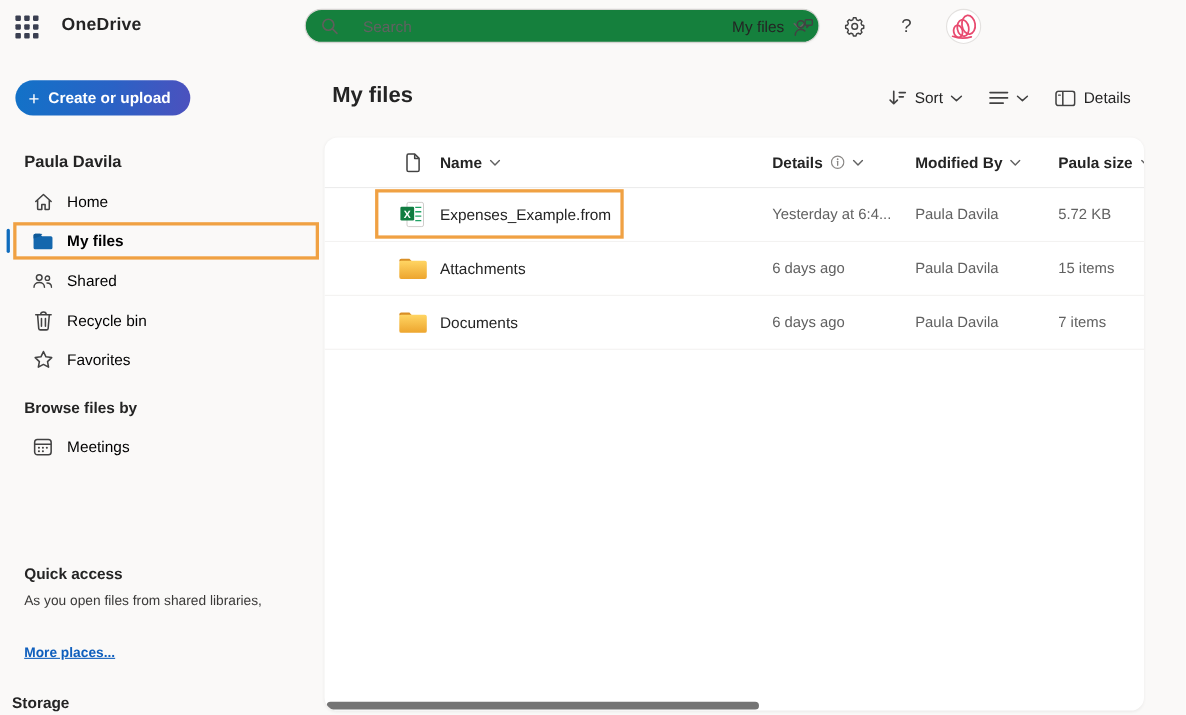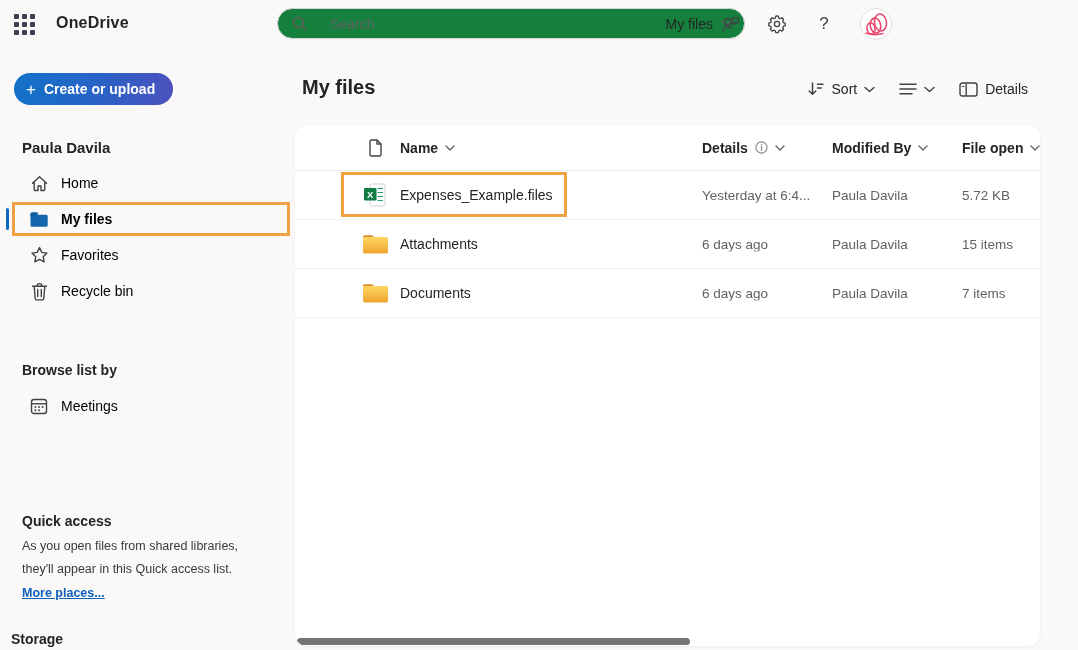--- a/index.html
+++ b/index.html
@@ -175,41 +175,52 @@
       <span class="ic">
         <svg width="20" height="17" viewBox="0 0 20 17">
             <path d="M1.5 3 a1.5 1.5 0 0 1 1.5-1.5 h4.2 l2 2.2 h8 a1.5 1.5 0 0 1 1.5 1.5 v9 a1.5 1.5 0 0 1-1.5 1.5 h-14.2 a1.5 1.5 0 0 1-1.5-1.5 z" fill="#1467ad"></path>
             <path d="M1.5 5.8 l6-2.1 2-1.9 -1.8-.3 h-4.7 a1.5 1.5 0 0 0-1.5 1.5 z" fill="#0f5a99"></path>
           </svg>
       </span>
       <span>My files</span>
       <span class="annot-nav"></span>
     </div>
 
+    <div class="nav-item">
+      <span class="ic">
+        <svg width="21" height="17" viewBox="0 0 21 17">
+            <circle cx="7" cy="5.2" r="2.7" fill="none" stroke="#424242" stroke-width="1.4"></circle>
+            <path d="M2 14.5 c0-2.8 2.2-4.6 5-4.6 s5 1.8 5 4.6" fill="none" stroke="#424242" stroke-width="1.4" stroke-linecap="round"></path>
+            <circle cx="14.8" cy="5.8" r="2.1" fill="none" stroke="#424242" stroke-width="1.3"></circle>
+            <path d="M14.4 10.4 c2.6 0 4.3 1.6 4.3 4" fill="none" stroke="#424242" stroke-width="1.3" stroke-linecap="round"></path>
+          </svg>
+      </span>
+      <span>Shared</span>
+    </div>
+
+    <div class="nav-item">
+      <span class="ic">
+        <svg width="17" height="19" viewBox="0 0 17 19">
+            <path d="M1.5 4.2 h14 M6 4 c0-1.5 1-2.4 2.5-2.4 s2.5 .9 2.5 2.4 M3.2 4.5 l1 12 a1.6 1.6 0 0 0 1.6 1.4 h5.4 a1.6 1.6 0 0 0 1.6-1.4 l1-12 M6.7 7.5 v7 M10.3 7.5 v7" fill="none" stroke="#424242" stroke-width="1.4" stroke-linecap="round" stroke-linejoin="round"></path>
+          </svg>
+      </span>
+      <span>Recycle bin</span>
+    </div>
 
     <div class="nav-item">
       <span class="ic">
         <svg width="19" height="18" viewBox="0 0 19 18">
             <path d="M9.5 1.6 l2.3 4.8 5.2 .7 -3.8 3.6 .95 5.1 -4.65-2.5 -4.65 2.5 .95-5.1 -3.8-3.6 5.2-.7 z" fill="none" stroke="#424242" stroke-width="1.4" stroke-linejoin="round"></path>
           </svg>
       </span>
       <span>Favorites</span>
     </div>
-
-    <div class="nav-item">
-      <span class="ic">
-        <svg width="17" height="19" viewBox="0 0 17 19">
-            <path d="M1.5 4.2 h14 M6 4 c0-1.5 1-2.4 2.5-2.4 s2.5 .9 2.5 2.4 M3.2 4.5 l1 12 a1.6 1.6 0 0 0 1.6 1.4 h5.4 a1.6 1.6 0 0 0 1.6-1.4 l1-12 M6.7 7.5 v7 M10.3 7.5 v7" fill="none" stroke="#424242" stroke-width="1.4" stroke-linecap="round" stroke-linejoin="round"></path>
-          </svg>
-      </span>
-      <span>Recycle bin</span>
-    </div>
-  </div>
-
-  <div class="section-label" style="top:314px;">Browse list by</div>
+  </div>
+
+  <div class="section-label" style="top:314px;">Browse files by</div>
 
   <div class="nav2">
     <div class="nav-item">
       <span class="ic">
         <svg width="18" height="18" viewBox="0 0 18 18">
             <rect x="1.5" y="2.5" width="15" height="14" rx="2.5" fill="none" stroke="#424242" stroke-width="1.4"></rect>
             <line x1="1.5" y1="6.8" x2="16.5" y2="6.8" stroke="#424242" stroke-width="1.4"></line>
             <g fill="#424242">
               <circle cx="5.4" cy="10" r=".95"></circle>
               <circle cx="9" cy="10" r=".95"></circle>
@@ -219,21 +230,20 @@
             </g>
           </svg>
       </span>
       <span>Meetings</span>
     </div>
   </div>
 
   <div class="section-label" style="top:465px;">Quick access</div>
   <div class="qa-text">
     <div>As you open files from shared libraries,</div>
-    <div>they'll appear in this Quick access list.</div>
   </div>
   <a class="more-places">More places...</a>
 
   <div class="storage-label">Storage</div>
 </div>
 
 <div class="page-title">My files</div>
 
 <div class="toolbar">
   <div class="tool">
@@ -293,21 +303,21 @@
           <polyline points="1,1 5,5 9,1" fill="none" stroke="#616161" stroke-width="1.3" stroke-linecap="round" stroke-linejoin="round"></polyline>
         </svg>
     </span>
     <span class="col c-by">
       <span>Modified By</span>
       <svg class="chev" width="10" height="6" viewBox="0 0 10 6">
           <polyline points="1,1 5,5 9,1" fill="none" stroke="#616161" stroke-width="1.3" stroke-linecap="round" stroke-linejoin="round"></polyline>
         </svg>
     </span>
     <span class="col c-size">
-      <span>File open</span>
+      <span>Paula size</span>
       <svg class="chev" width="10" height="6" viewBox="0 0 10 6">
           <polyline points="1,1 5,5 9,1" fill="none" stroke="#616161" stroke-width="1.3" stroke-linecap="round" stroke-linejoin="round"></polyline>
         </svg>
     </span>
   </div>
 
   <div class="trow">
     <span class="annot-row"></span>
     <span class="col c-icon">
       <svg width="26" height="25" viewBox="0 0 26 25">
@@ -315,21 +325,21 @@
         <g stroke="#21a366" stroke-width="1.2">
           <line x1="15.5" y1="6" x2="21" y2="6"></line>
             <line x1="15.5" y1="10" x2="21" y2="10"></line>
           <line x1="15.5" y1="14" x2="21" y2="14"></line>
             <line x1="15.5" y1="18" x2="21" y2="18"></line>
         </g>
         <rect x="2" y="5.5" width="12.5" height="12.5" rx="1.2" fill="#107c41"></rect>
         <text x="8.2" y="15.3" font-family="Liberation Sans, sans-serif" font-size="9.5" font-weight="bold" fill="#fff" text-anchor="middle">X</text>
       </svg>
     </span>
-    <span class="col c-name">Expenses_Example.files</span>
+    <span class="col c-name">Expenses_Example.from</span>
     <span class="col c-mod muted">
         <span class="muted">Yesterday at 6:4...</span>
       </span>
     <span class="col c-by muted">
         <span class="muted">Paula Davila</span>
       </span>
     <span class="col c-size muted">
         <span class="muted">5.72 KB</span>
       </span>
   </div>

